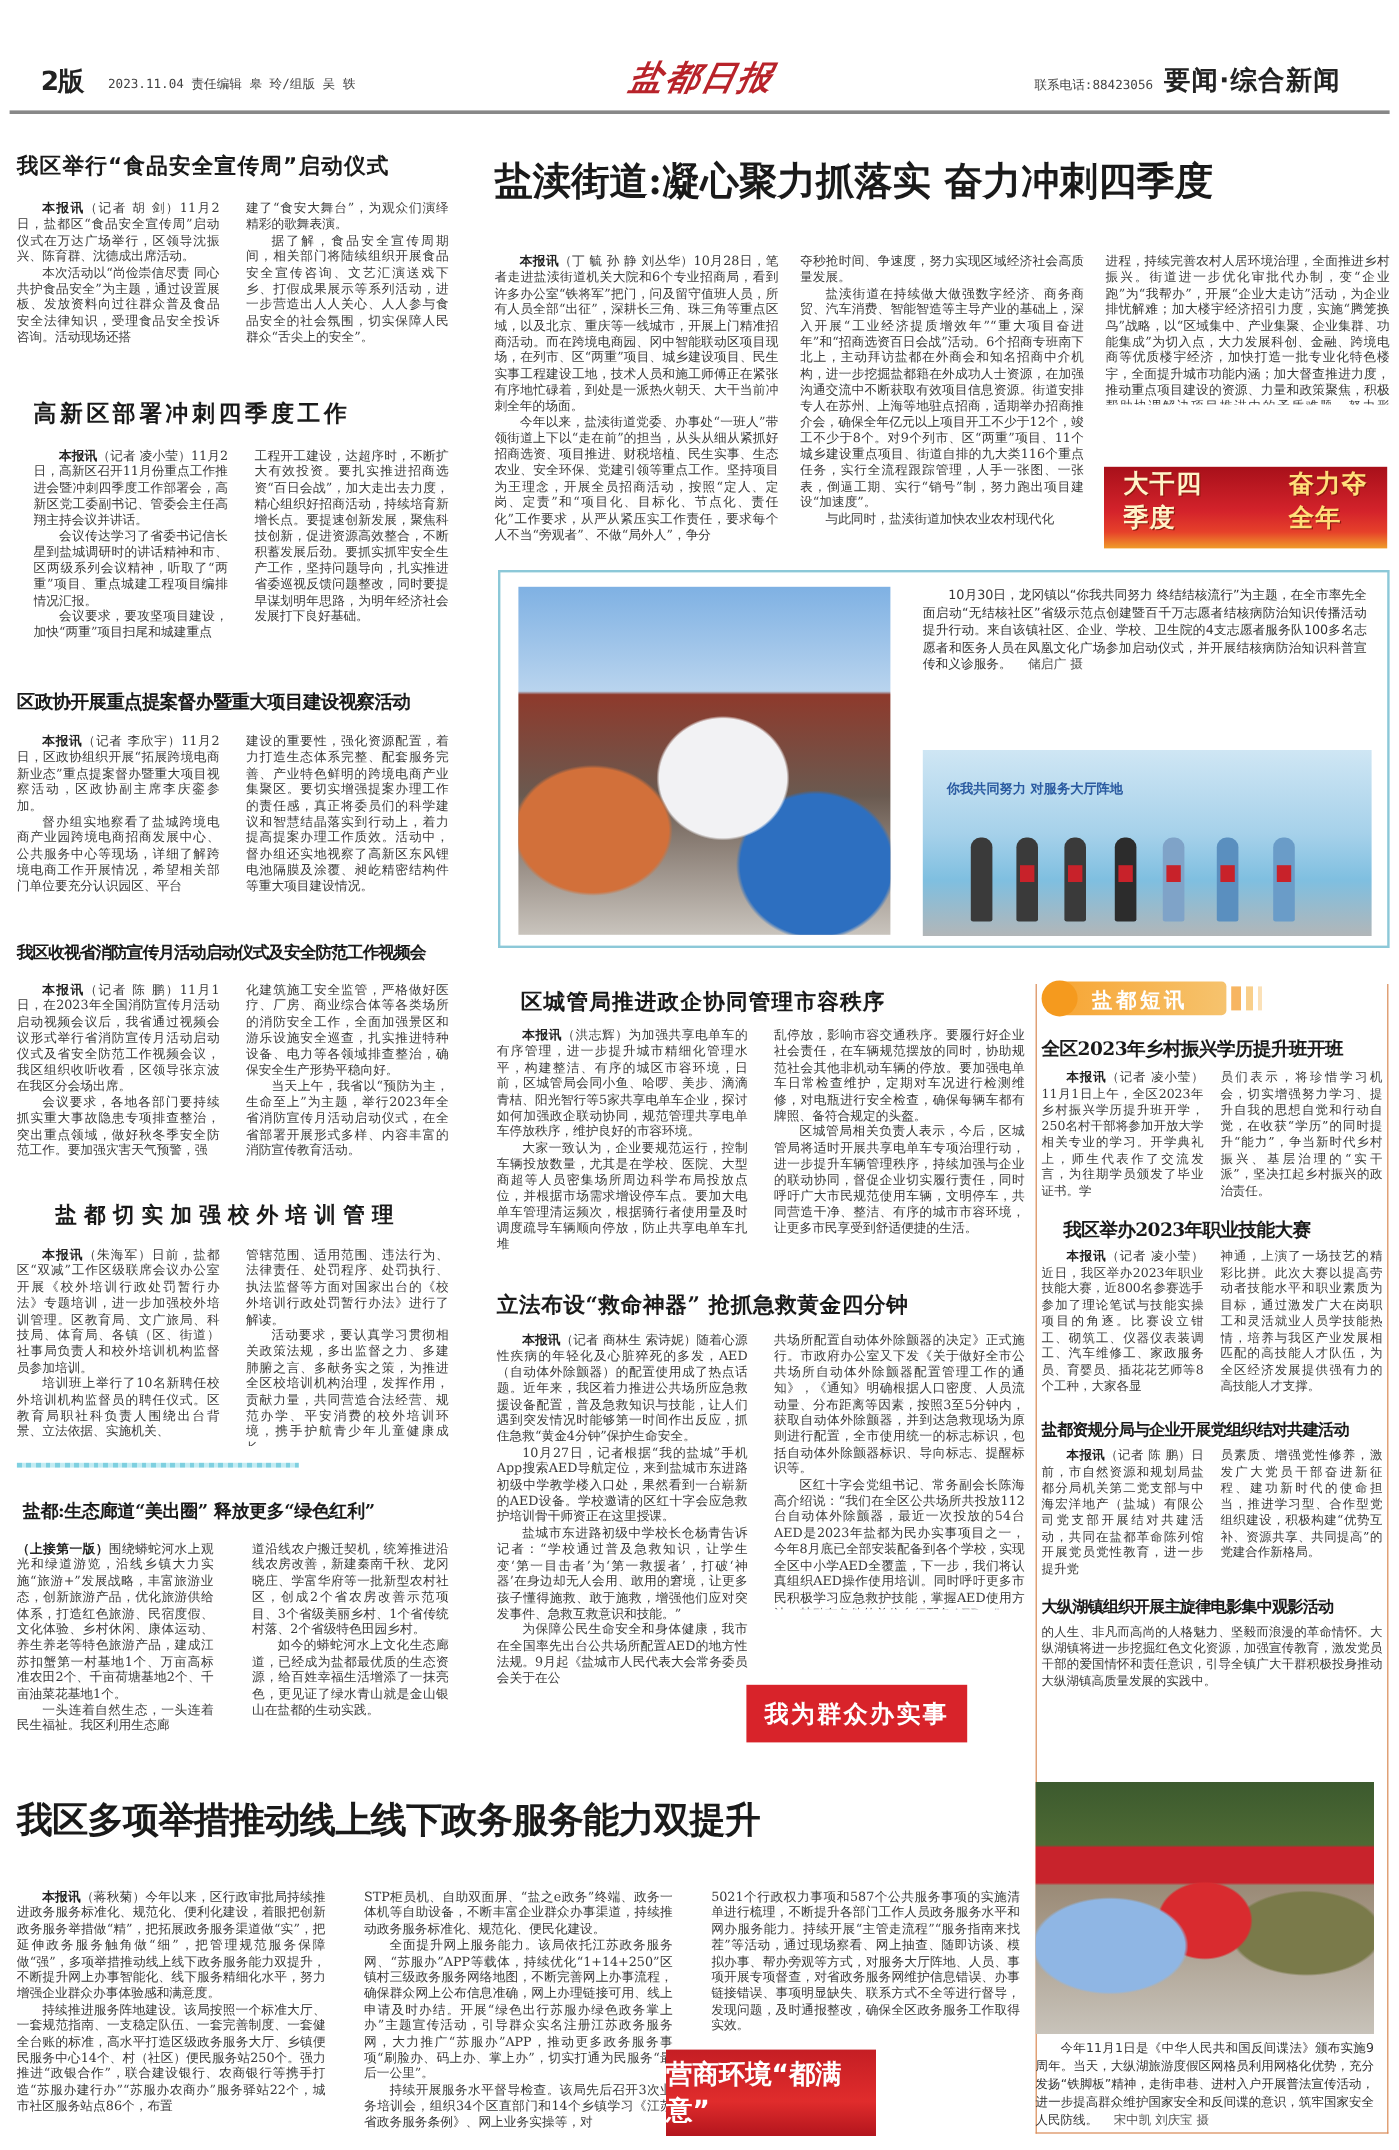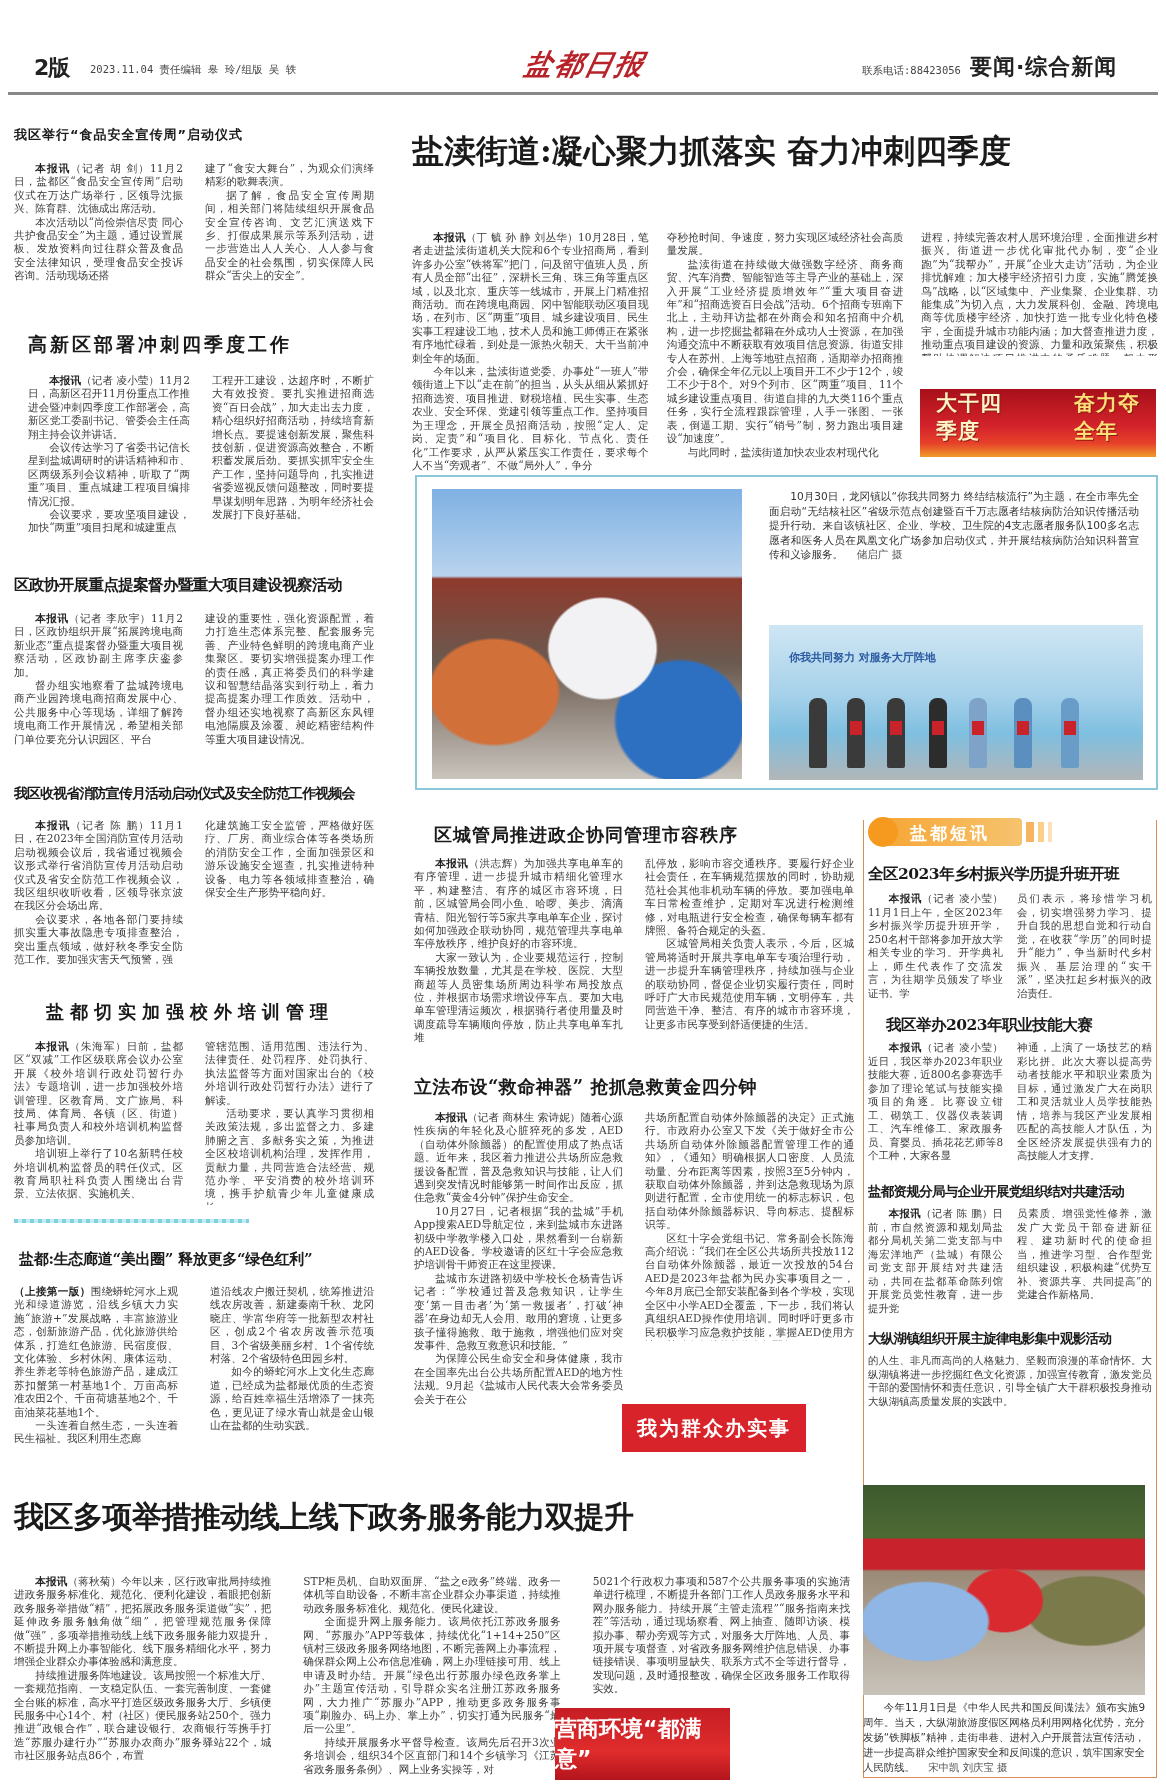--- a/index.html
+++ b/index.html
@@ -77,21 +77,21 @@
 <div class="abs masthead">
   <div class="abs page-no">2版</div>
   <div class="abs edit-line">2023.11.04 责任编辑 皋 玲/组版 吴 轶</div>
   <div class="abs paper-logo">盐都日报</div>
   <div class="abs phone">联系电话:88423056</div>
   <div class="abs section-name">要闻·综合新闻</div>
   <div class="abs mast-rule"></div>
 </div>
 
 <div class="abs" style="left:14px;top:126px;width:360px;">
-  <div class="headline" style="font-size:13px;letter-spacing:1px;">我区举行“食品安全宣传周”启动仪式</div>
+  <div class="headline" style="font-size:18px;letter-spacing:1px;">我区举行“食品安全宣传周”启动仪式</div>
   <div class="cols" style="margin-top:18px;height:120px;">
     <div class="col">
         <p><span class="lead">本报讯</span><span>（记者 胡 剑）11月2日，盐都区“食品安全宣传周”启动仪式在万达广场举行，区领导沈振兴、陈育群、沈德成出席活动。</span></p>
         <p><span>本次活动以“尚俭崇信尽责 同心共护食品安全”为主题，通过设置展板、发放资料向过往群众普及食品安全法律知识，受理食品安全投诉咨询。活动现场还搭</span></p>
       </div>
     <div class="col">
         <p class="noind"><span>建了“食安大舞台”，为观众们演绎精彩的歌舞表演。</span></p>
         <p><span>据了解，食品安全宣传周期间，相关部门将陆续组织开展食品安全宣传咨询、文艺汇演送戏下乡、打假成果展示等系列活动，进一步营造出人人关心、人人参与食品安全的社会氛围，切实保障人民群众“舌尖上的安全”。</span></p>
       </div>
   </div>
@@ -126,20 +126,21 @@
 
 <div class="abs" style="left:14px;top:785px;width:360px;">
   <div class="headline" style="font-size:14px;letter-spacing:-0.9px;">我区收视省消防宣传月活动启动仪式及安全防范工作视频会</div>
   <div class="cols" style="margin-top:16px;height:172px;">
     <div class="col">
         <p><span class="lead">本报讯</span><span>（记者 陈 鹏）11月1日，在2023年全国消防宣传月活动启动视频会议后，我省通过视频会议形式举行省消防宣传月活动启动仪式及省安全防范工作视频会议，我区组织收听收看，区领导张京波在我区分会场出席。</span></p>
         <p><span>会议要求，各地各部门要持续抓实重大事故隐患专项排查整治，突出重点领域，做好秋冬季安全防范工作。要加强灾害天气预警，强</span></p>
       </div>
     <div class="col">
         <p class="noind"><span>化建筑施工安全监管，严格做好医疗、厂房、商业综合体等各类场所的消防安全工作，全面加强景区和游乐设施安全巡查，扎实推进特种设备、电力等各领域排查整治，确保安全生产形势平稳向好。</span></p>
+        <p><span>当天上午，我省以“预防为主，生命至上”为主题，举行2023年全省消防宣传月活动启动仪式，在全省部署开展形式多样、内容丰富的消防宣传教育活动。</span></p>
       </div>
   </div>
 </div>
 
 <div class="abs" style="left:14px;top:1000px;width:360px;">
   <div class="headline serif" style="font-size:18px;letter-spacing:6px;padding-left:32px;">盐都切实加强校外培训管理</div>
   <div class="cols" style="margin-top:16px;height:165px;">
     <div class="col">
         <p><span class="lead">本报讯</span><span>（朱海军）日前，盐都区“双减”工作区级联席会议办公室开展《校外培训行政处罚暂行办法》专题培训，进一步加强校外培训管理。区教育局、文广旅局、科技局、体育局、各镇（区、街道）社事局负责人和校外培训机构监督员参加培训。</span></p>
         <p><span>培训班上举行了10名新聘任校外培训机构监督员的聘任仪式。区教育局职社科负责人围绕出台背景、立法依据、实施机关、</span></p>
@@ -162,21 +163,21 @@
     <div class="col">
         <p class="noind"><span>道沿线农户搬迁契机，统筹推进沿线农房改善，新建秦南千秋、龙冈晓庄、学富华府等一批新型农村社区，创成2个省农房改善示范项目、3个省级美丽乡村、1个省传统村落、2个省级特色田园乡村。</span></p>
         <p><span>如今的蟒蛇河水上文化生态廊道，已经成为盐都最优质的生态资源，给百姓幸福生活增添了一抹亮色，更见证了绿水青山就是金山银山在盐都的生动实践。</span></p>
       </div>
   </div>
 </div>
 
 <div class="abs" style="left:412px;top:130px;width:746px;">
   <div class="headline serif" style="font-size:32px;letter-spacing:0px;">盐渎街道:凝心聚力抓落实 奋力冲刺四季度</div>
 </div>
-<div class="abs cols" style="left:412px;top:231px;width:746px;height:246px;gap:18px;">
+<div class="abs cols" style="left:412px;top:212px;width:746px;height:246px;gap:18px;">
   <div class="col">
       <p><span class="lead">本报讯</span><span>（丁 毓 孙 静 刘丛华）10月28日，笔者走进盐渎街道机关大院和6个专业招商局，看到许多办公室“铁将军”把门，问及留守值班人员，所有人员全部“出征”，深耕长三角、珠三角等重点区域，以及北京、重庆等一线城市，开展上门精准招商活动。而在跨境电商园、冈中智能联动区项目现场，在列市、区“两重”项目、城乡建设项目、民生实事工程建设工地，技术人员和施工师傅正在紧张有序地忙碌着，到处是一派热火朝天、大干当前冲刺全年的场面。</span></p>
       <p><span>今年以来，盐渎街道党委、办事处“一班人”带领街道上下以“走在前”的担当，从头从细从紧抓好招商选资、项目推进、财税培植、民生实事、生态农业、安全环保、党建引领等重点工作。坚持项目为王理念，开展全员招商活动，按照“定人、定岗、定责”和“项目化、目标化、节点化、责任化”工作要求，从严从紧压实工作责任，要求每个人不当“旁观者”、不做“局外人”，争分</span></p>
     </div>
   <div class="col">
       <p class="noind"><span>夺秒抢时间、争速度，努力实现区域经济社会高质量发展。</span></p>
       <p><span>盐渎街道在持续做大做强数字经济、商务商贸、汽车消费、智能智造等主导产业的基础上，深入开展“工业经济提质增效年”“重大项目奋进年”和“招商选资百日会战”活动。6个招商专班南下北上，主动拜访盐都在外商会和知名招商中介机构，进一步挖掘盐都籍在外成功人士资源，在加强沟通交流中不断获取有效项目信息资源。街道安排专人在苏州、上海等地驻点招商，适期举办招商推介会，确保全年亿元以上项目开工不少于12个，竣工不少于8个。对9个列市、区“两重”项目、11个城乡建设重点项目、街道自排的九大类116个重点任务，实行全流程跟踪管理，人手一张图、一张表，倒逼工期、实行“销号”制，努力跑出项目建设“加速度”。</span></p>
       <p><span>与此同时，盐渎街道加快农业农村现代化</span></p>
     </div>
   <div class="col" style="height:125px;flex:1;">

